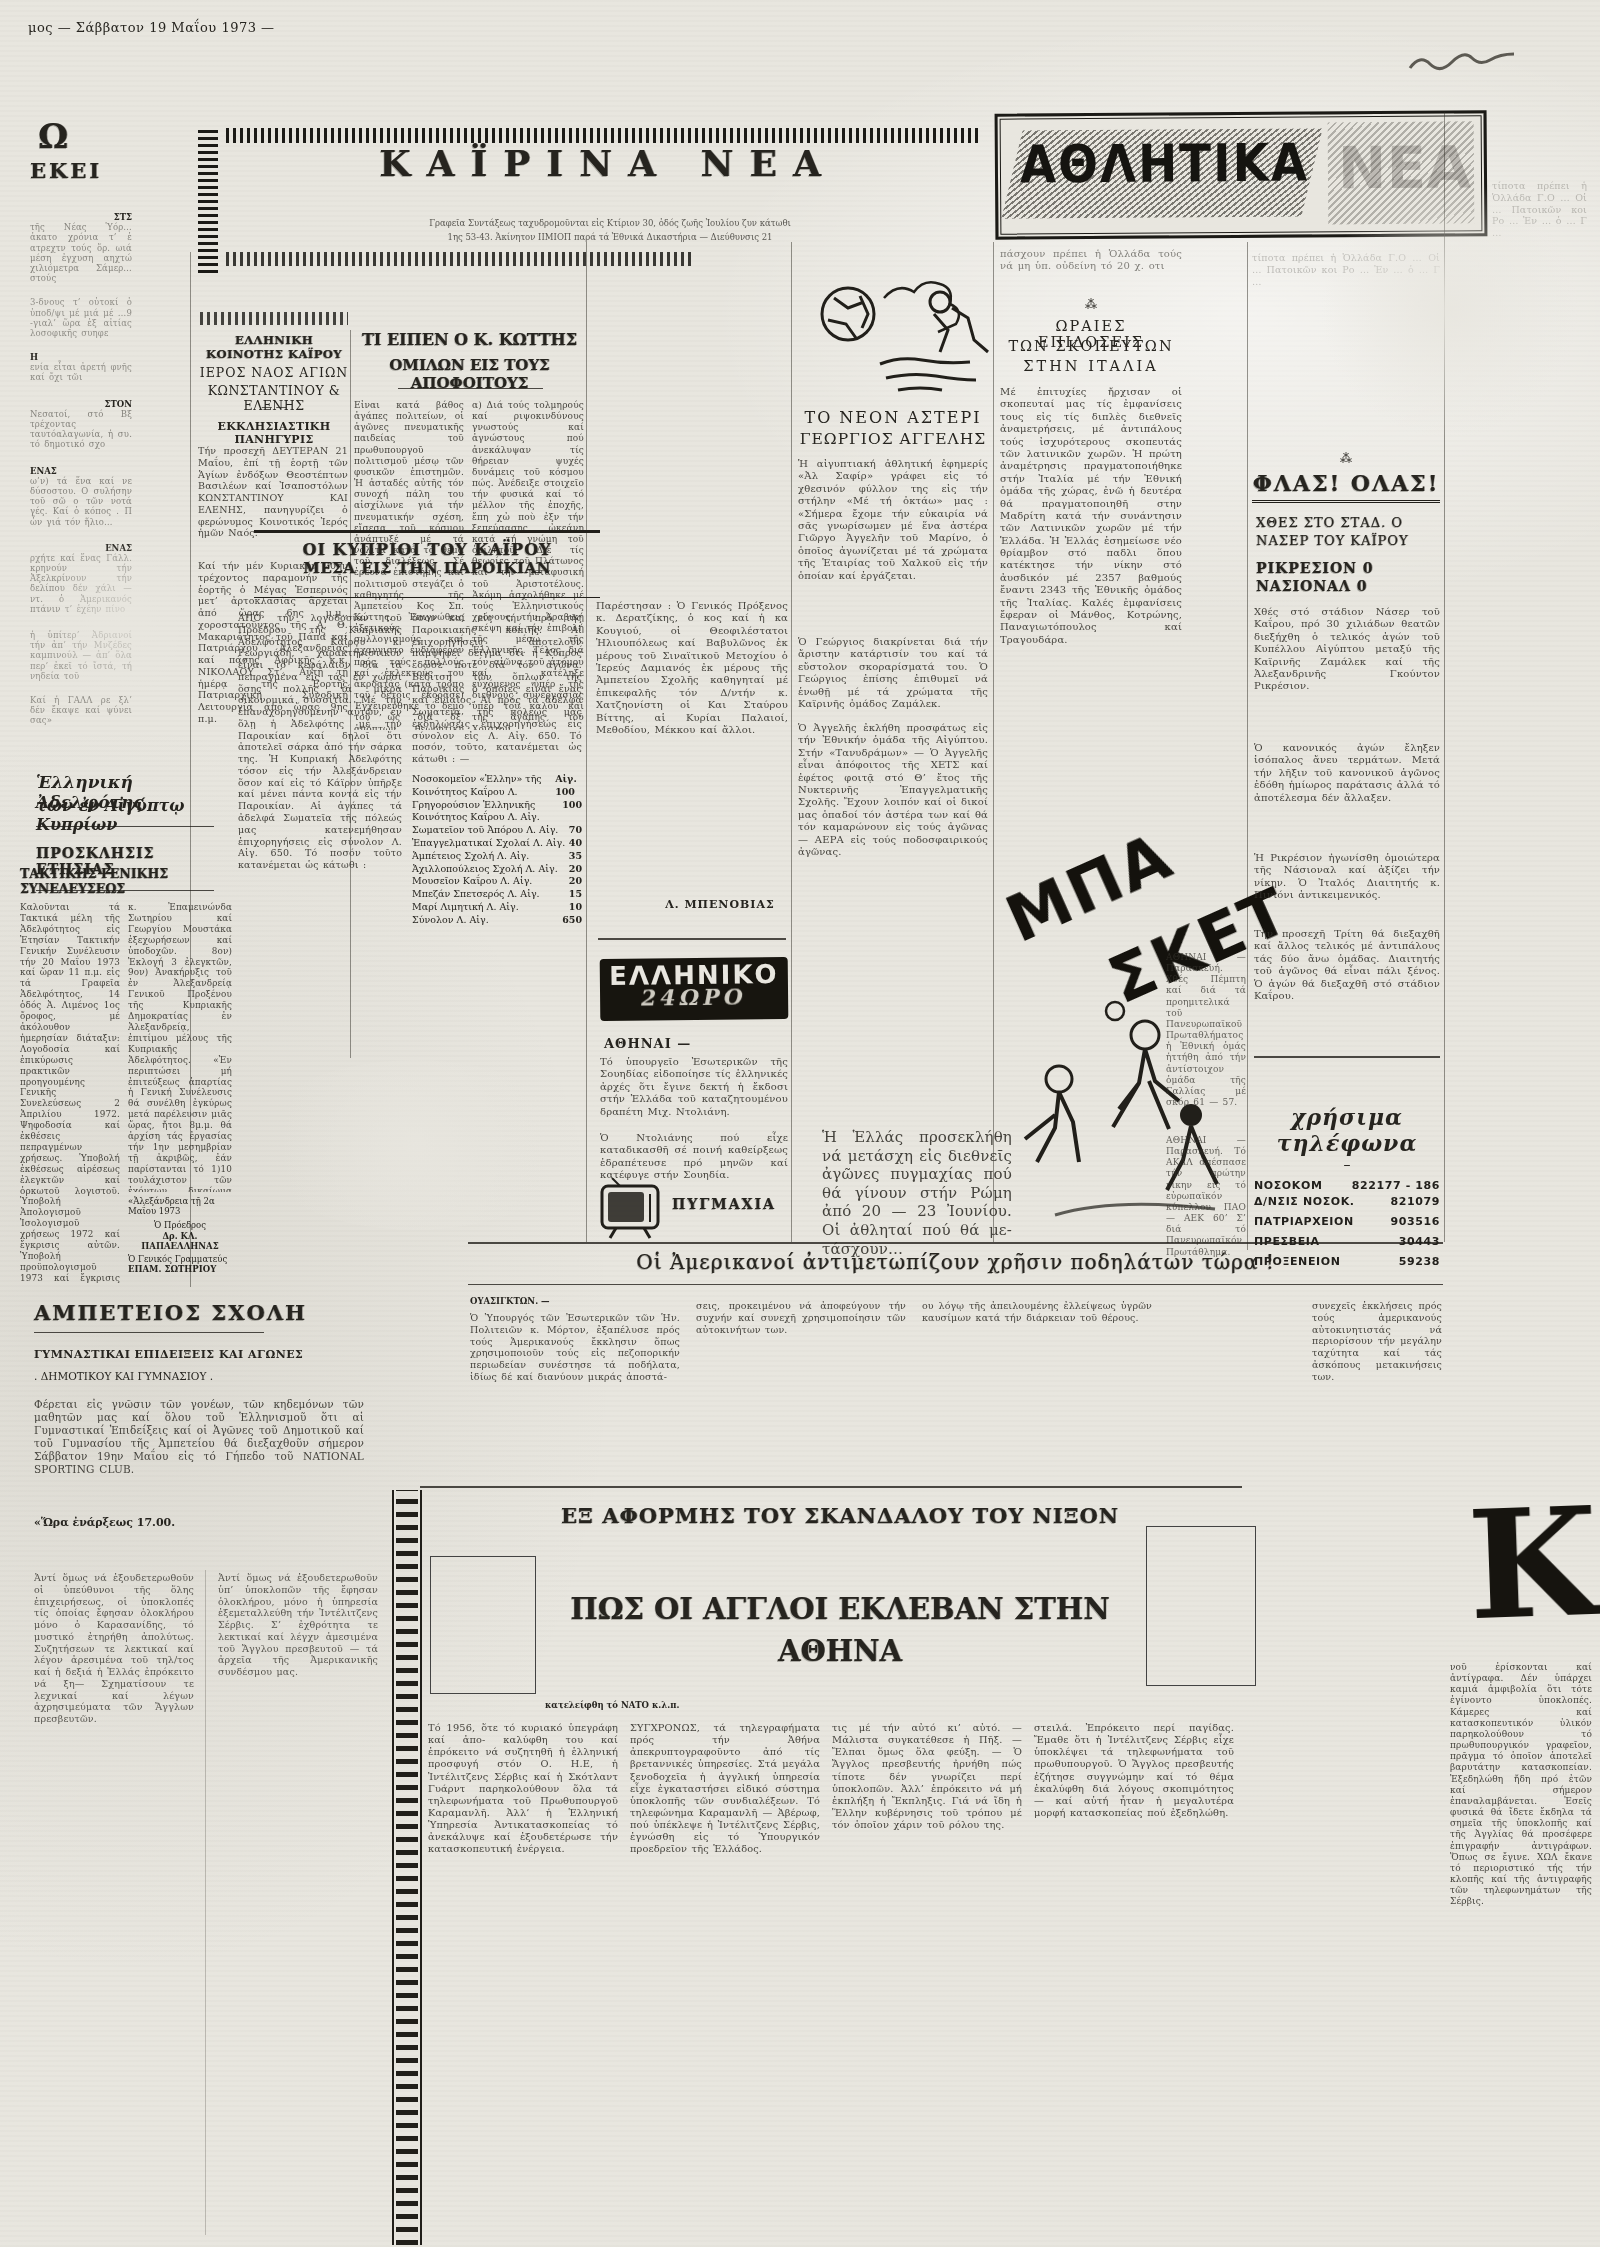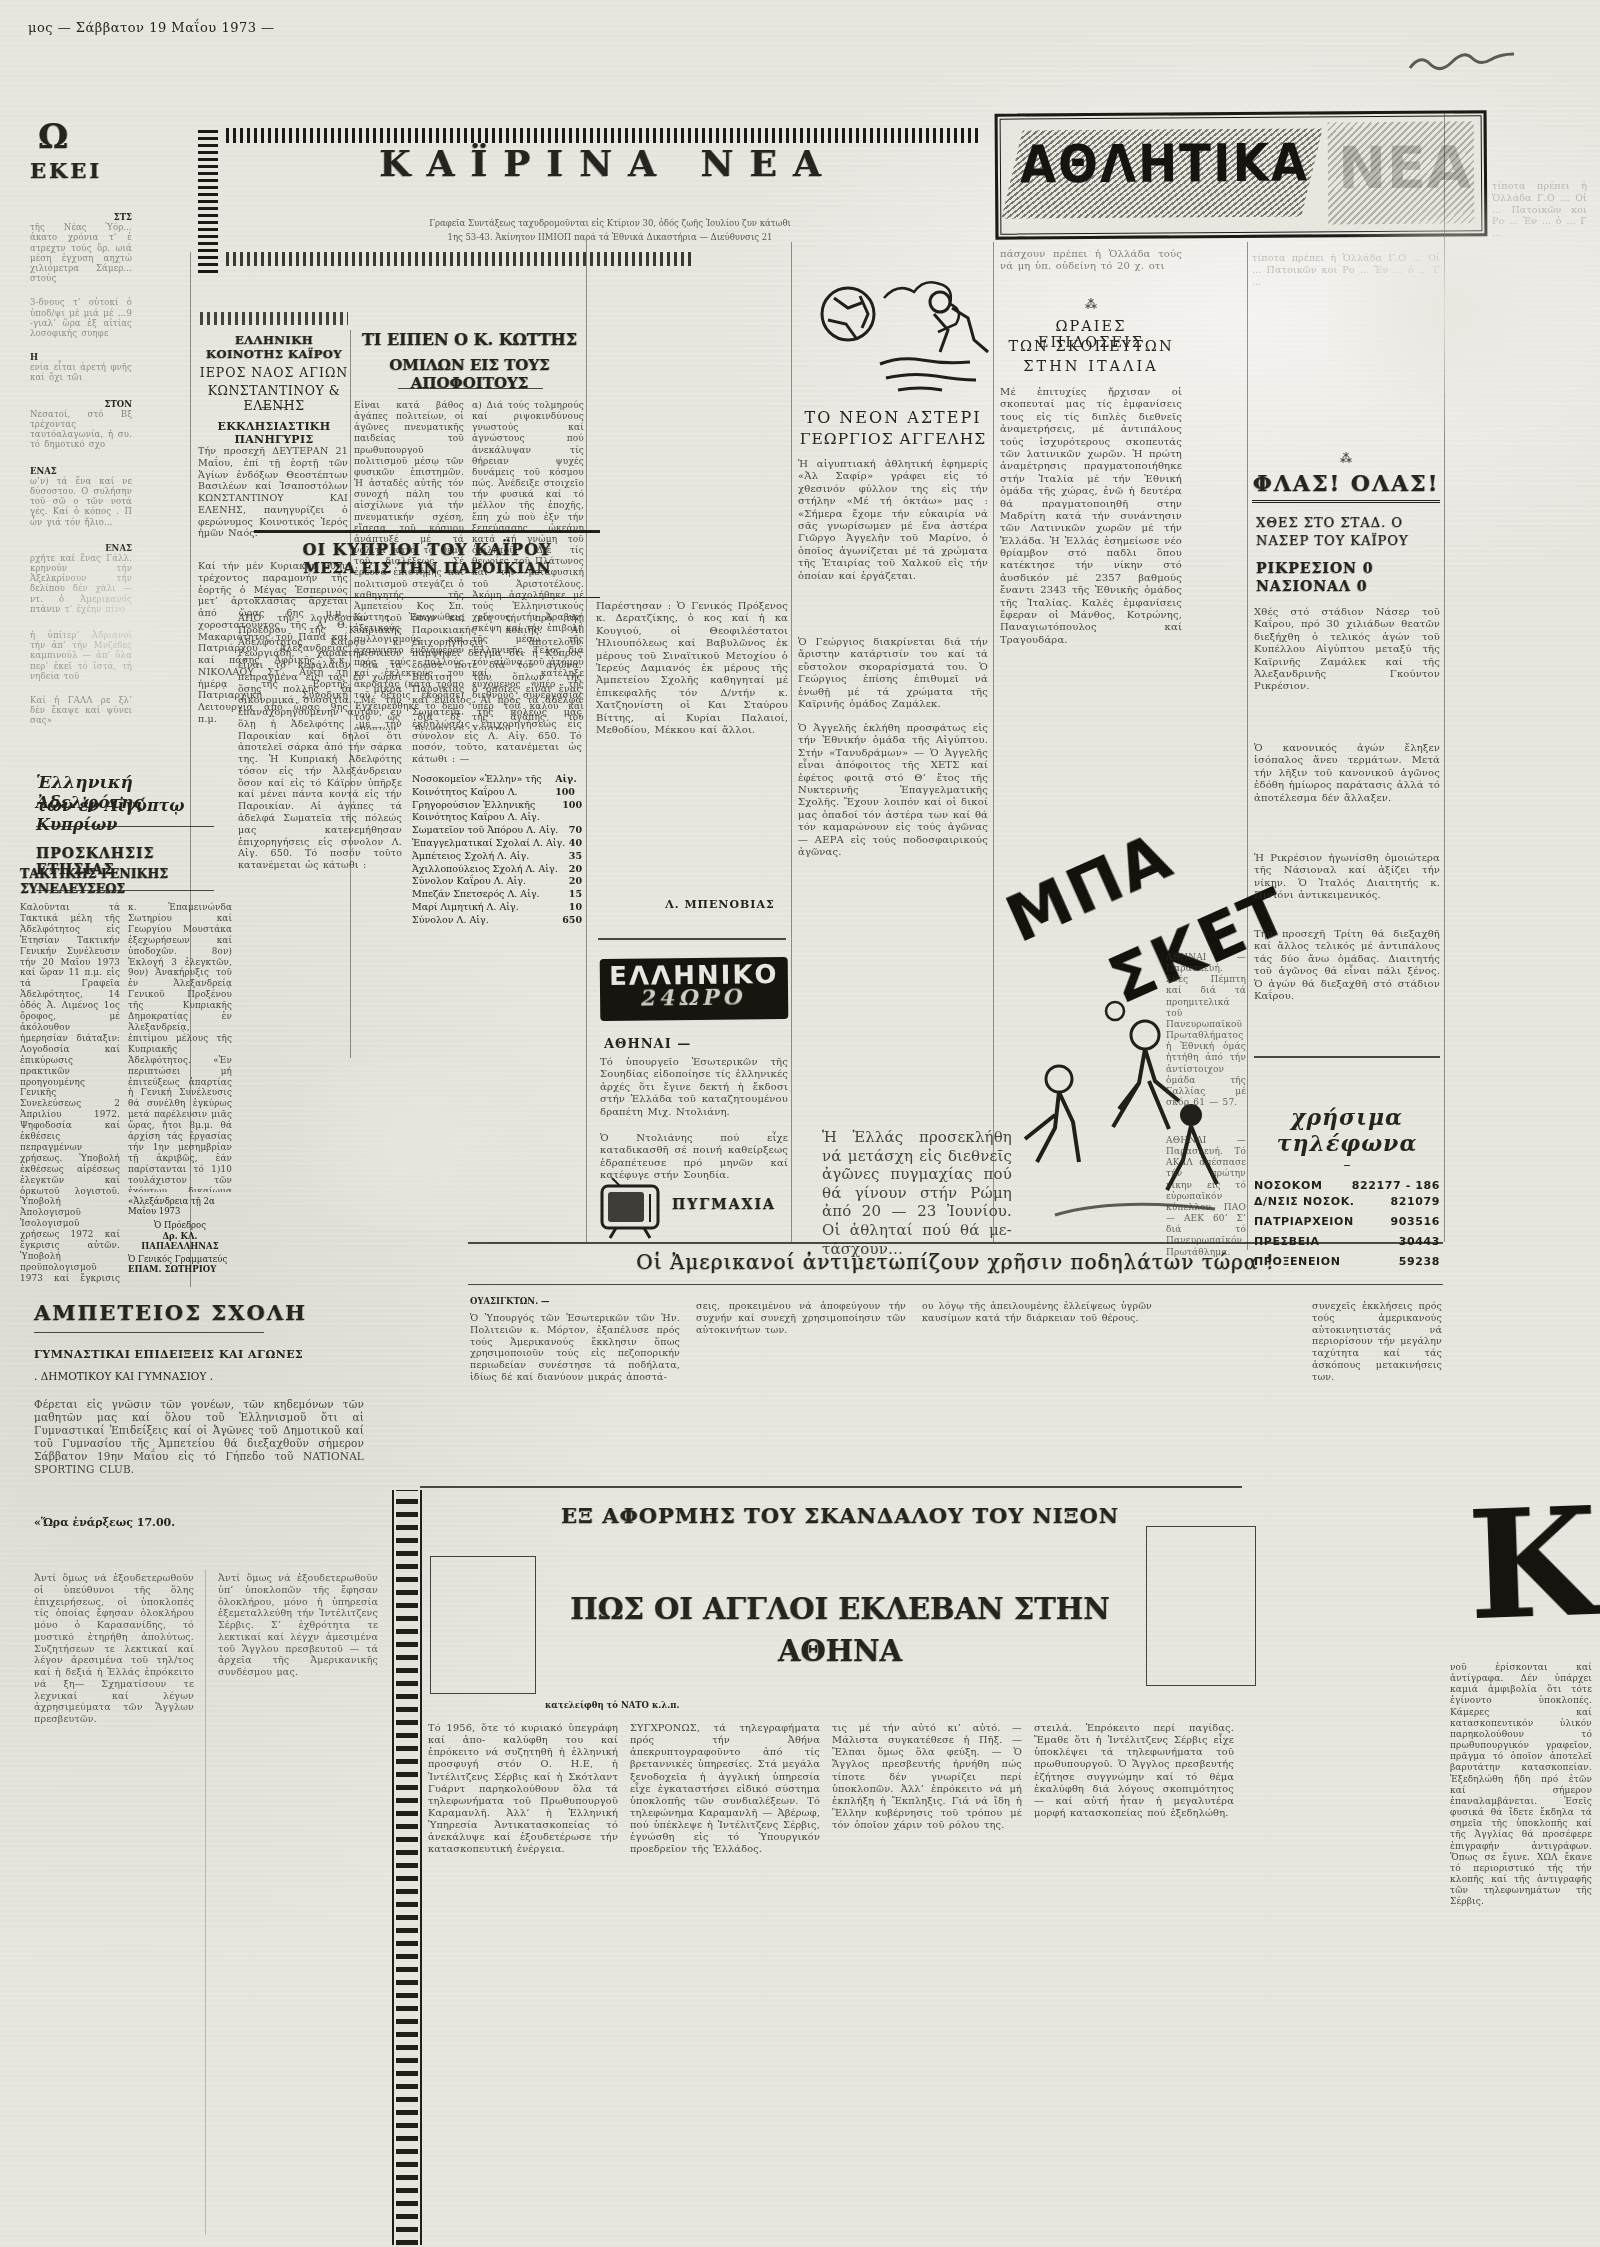--- a/index.html
+++ b/index.html
@@ -147,21 +147,21 @@
         </div>
       <div class="donor">
           <span>Ἀμπέτειος Σχολή Λ. Αἰγ.</span>
           <span class="b">35</span>
         </div>
       <div class="donor">
           <span>Ἀχιλλοπούλειος Σχολή Λ. Αἰγ.</span>
           <span class="b">20</span>
         </div>
       <div class="donor">
-          <span>Σύνολον Καΐρου Λ. Αἰγ.</span>
+          <span>Μουσεῖον Καΐρου Λ. Αἰγ.</span>
           <span class="b">20</span>
         </div>
       <div class="donor">
           <span>Μπεζάν Σπετσερός Λ. Αἰγ.</span>
           <span class="b">15</span>
         </div>
       <div class="donor">
           <span>Μαρί Λιμητική Λ. Αἰγ.</span>
           <span class="b">10</span>
         </div>

